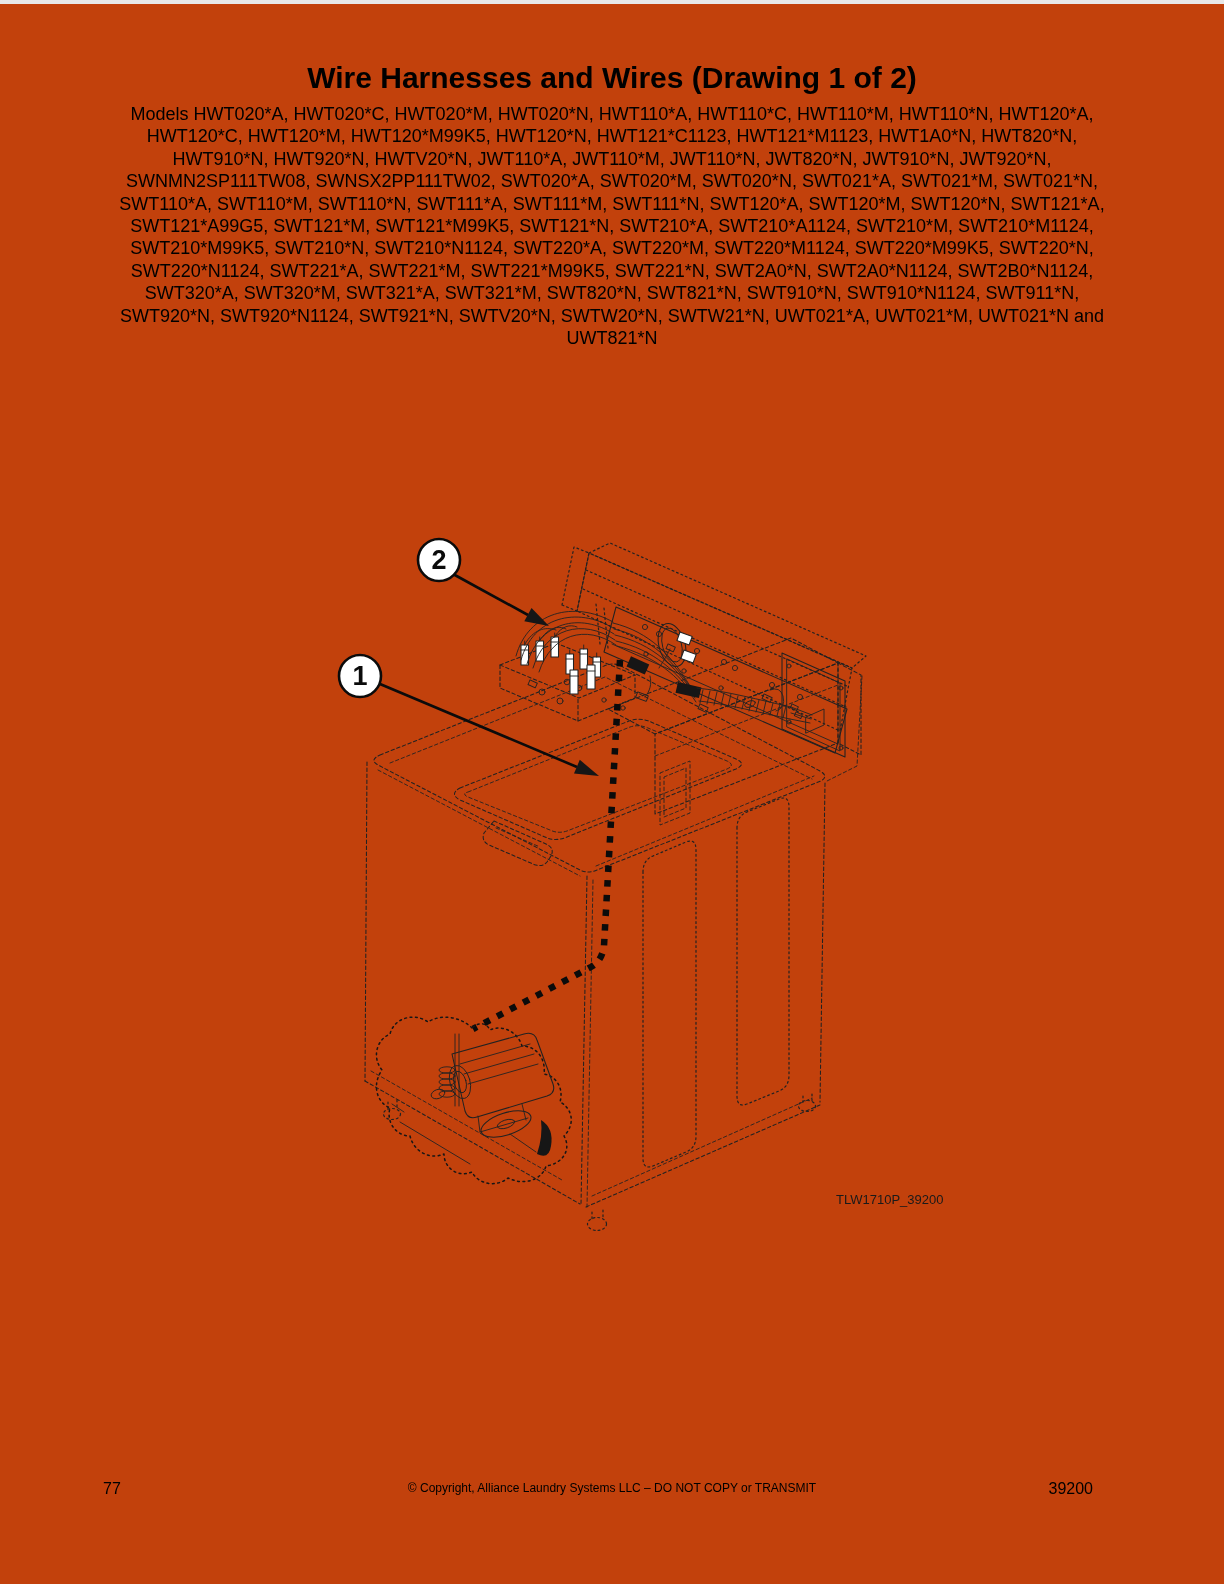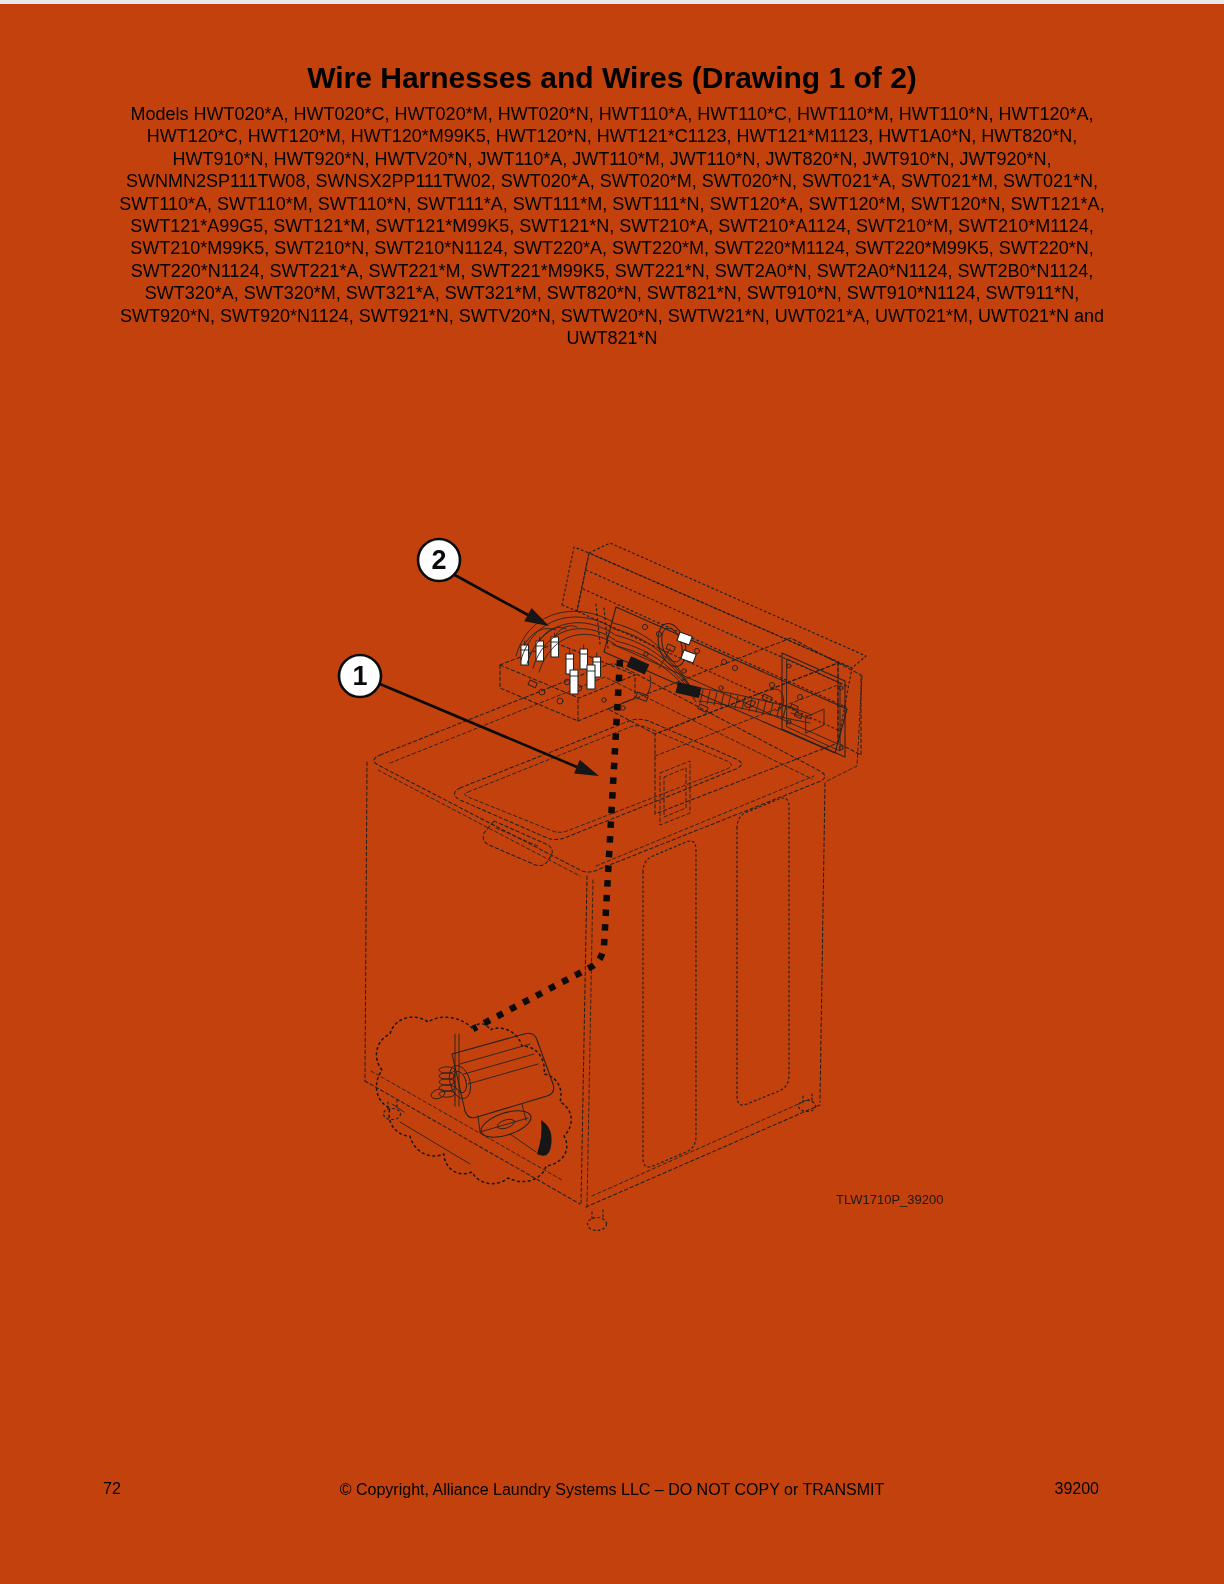--- a/index.html
+++ b/index.html
@@ -33,22 +33,22 @@
     left:836px;top:1188px;
     font-size:13px;
     color:#1a1a1a;
   }
   .footer{
     position:absolute;
     left:0;right:0;top:1476px;height:22px;
     font-size:16px;
   }
   .footer .page-num{position:absolute;left:103px;top:0;}
-  .footer .copyright{position:absolute;left:0;right:0;top:1px;text-align:center;font-size:16px;}
-  .footer .doc-num{position:absolute;right:125px;top:0;}
+  .footer .copyright{position:absolute;left:0;right:0;top:1px;text-align:center;font-size:12px;}
+  .footer .doc-num{position:absolute;right:131px;top:0;}
 
   svg.drawing{position:absolute;left:0;top:0;}
   .ln{fill:none;stroke:#222;stroke-width:1.05;stroke-linecap:round;stroke-linejoin:round;}
   .fin{stroke-width:0.9;}
   .dsh{stroke-dasharray:3.4 2.6;}
   .dot{stroke-dasharray:1.8 3;stroke-width:1.2;}
   .wht{fill:#fff;}
   .blk{fill:#161616;stroke:none;}
   .route{fill:none;stroke:#0b0b0b;stroke-width:6.5;stroke-dasharray:6.5 8.2;stroke-linecap:butt;}
   .blob{fill:none;stroke:#161616;stroke-width:1.5;stroke-dasharray:1.8 3.6;stroke-linecap:round;stroke-linejoin:round;}
@@ -268,18 +268,18 @@
       <path class="co-line" d="M 380,680 L 577,763"></path>
       <polygon class="blk" points="599,772 574,769.6 579.8,755.8"></polygon>
       <circle class="co-circle" cx="360" cy="672" r="21"></circle>
       <text class="co-num" x="360" y="681">1</text>
     </g>
   </svg>
 
   <div class="figure-caption">TLW1710P_39200</div>
 
   <div class="footer">
-    <span class="page-num">72</span>
+    <span class="page-num">77</span>
     <span class="copyright">© Copyright, Alliance Laundry Systems LLC – DO NOT COPY or TRANSMIT</span>
     <span class="doc-num">39200</span>
   </div>
 
 </div>
 
 </body></html>

